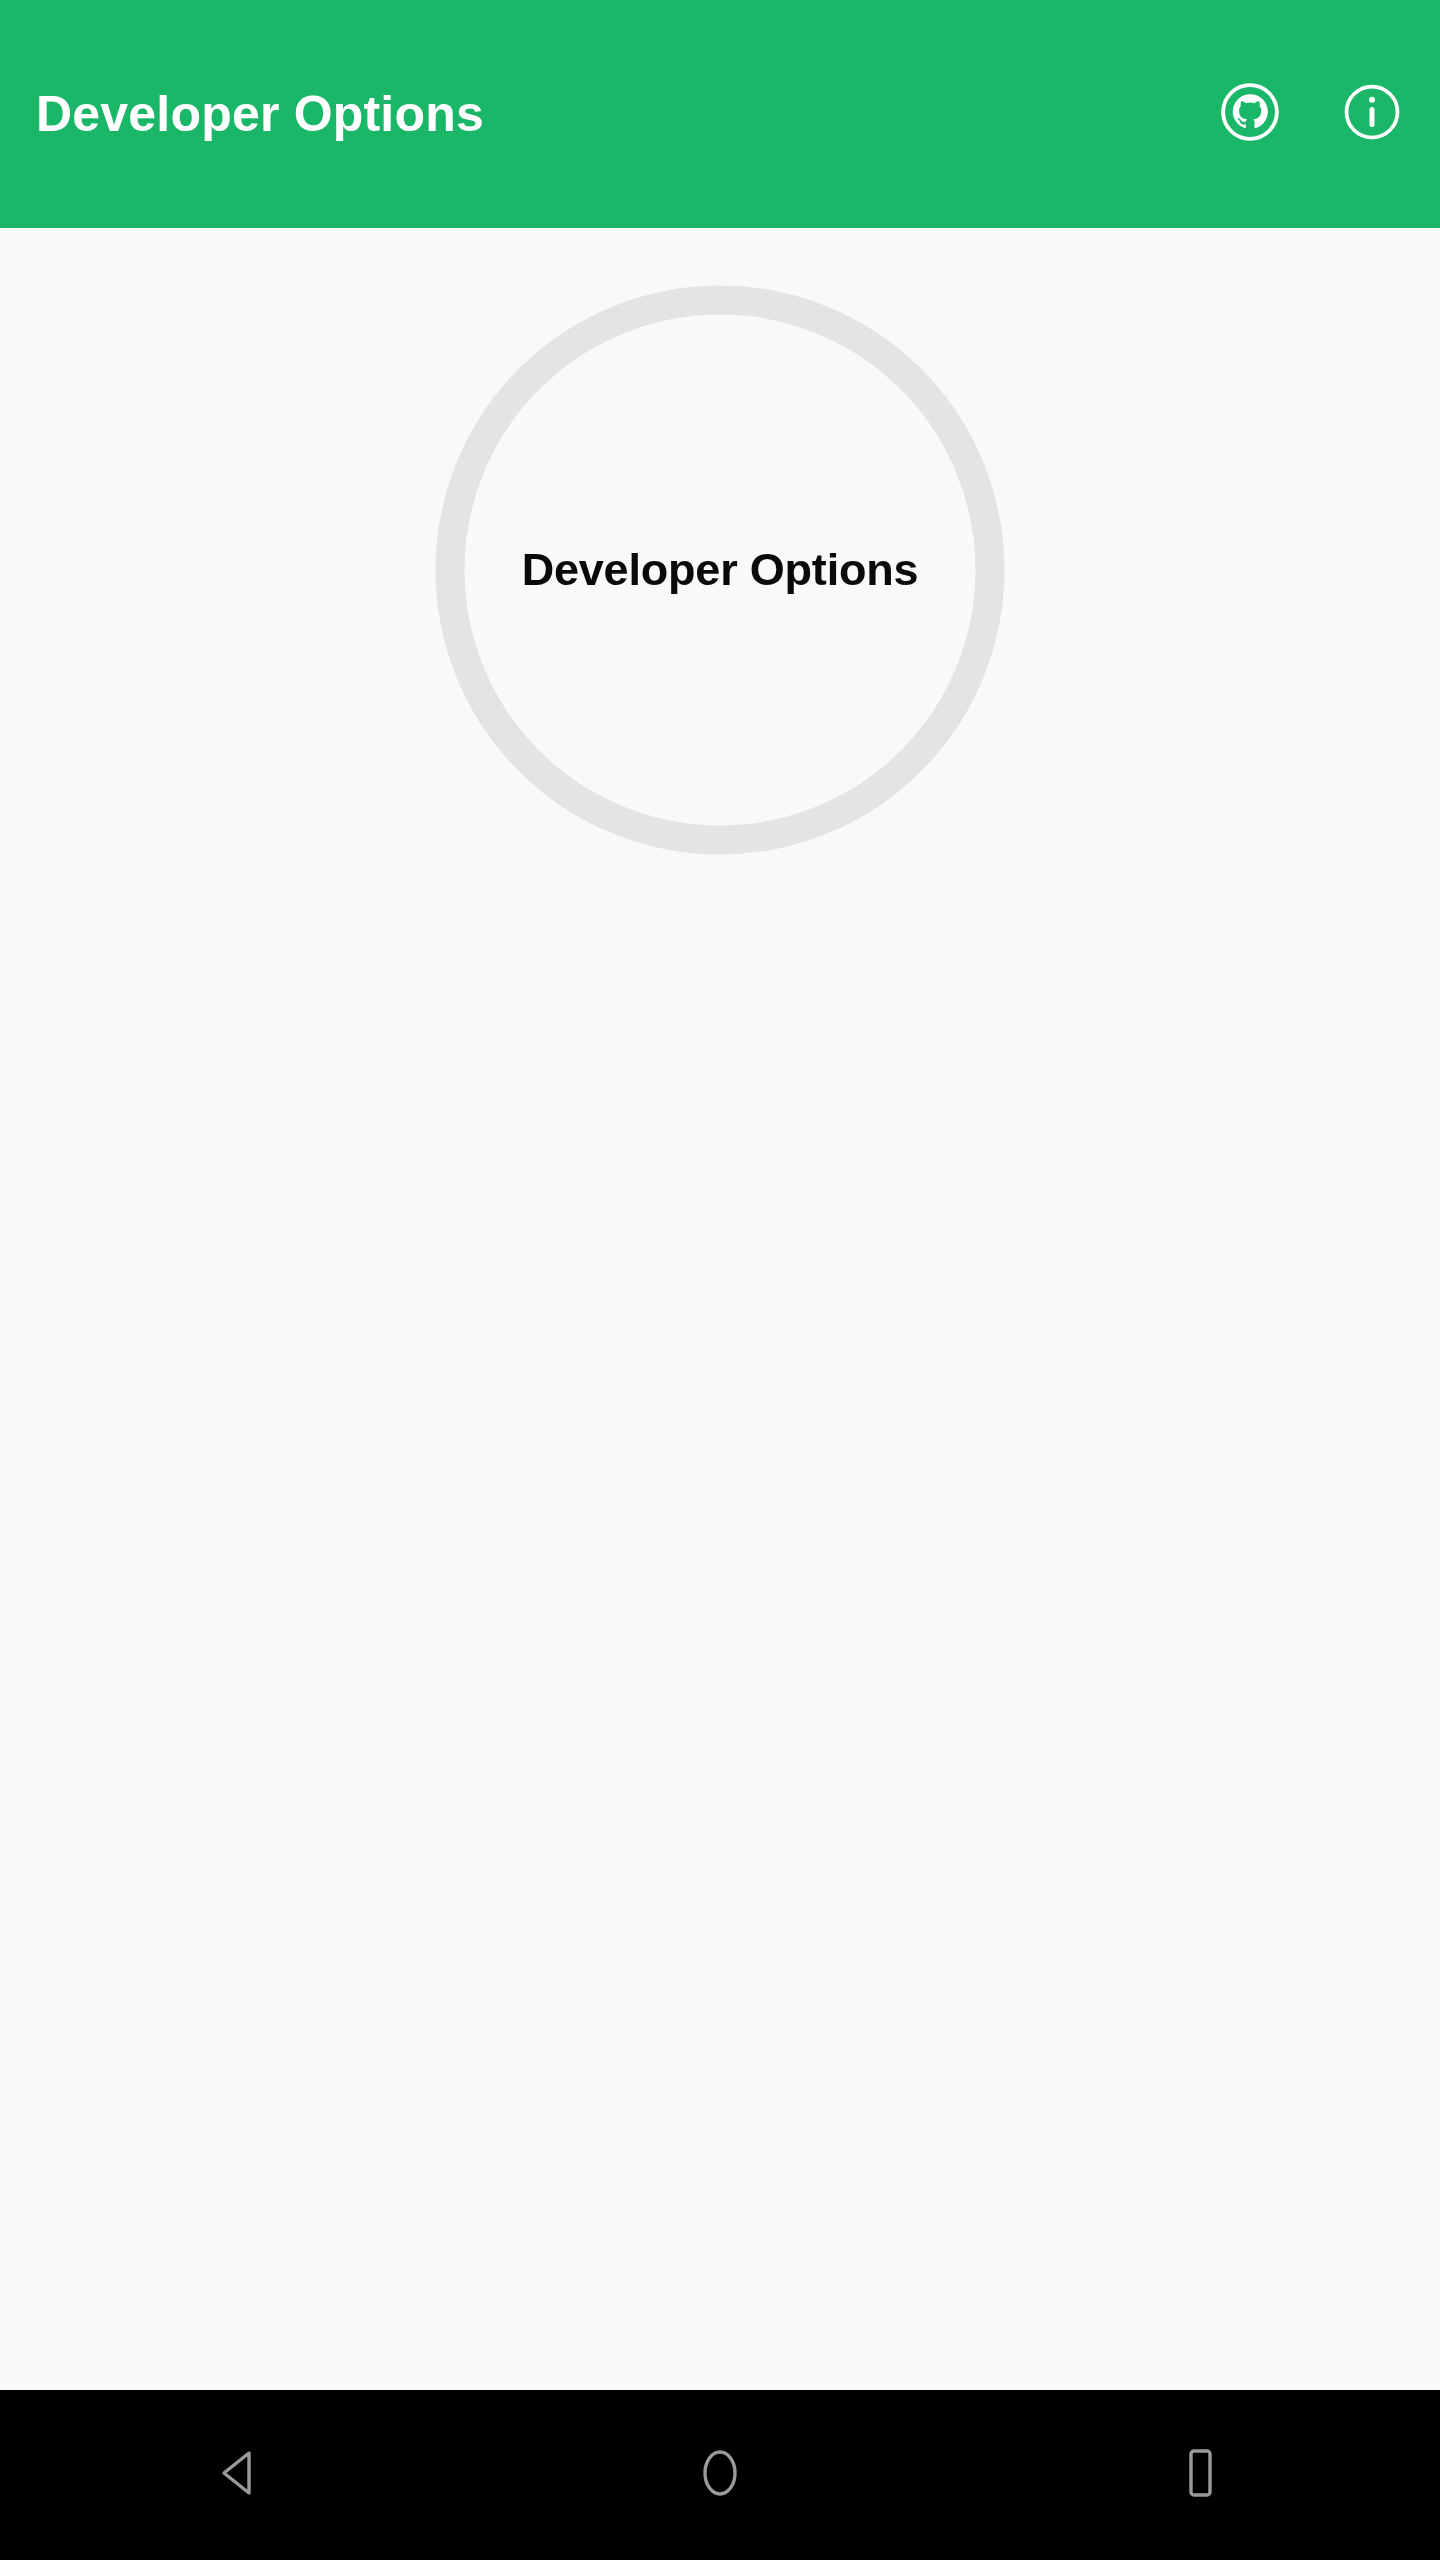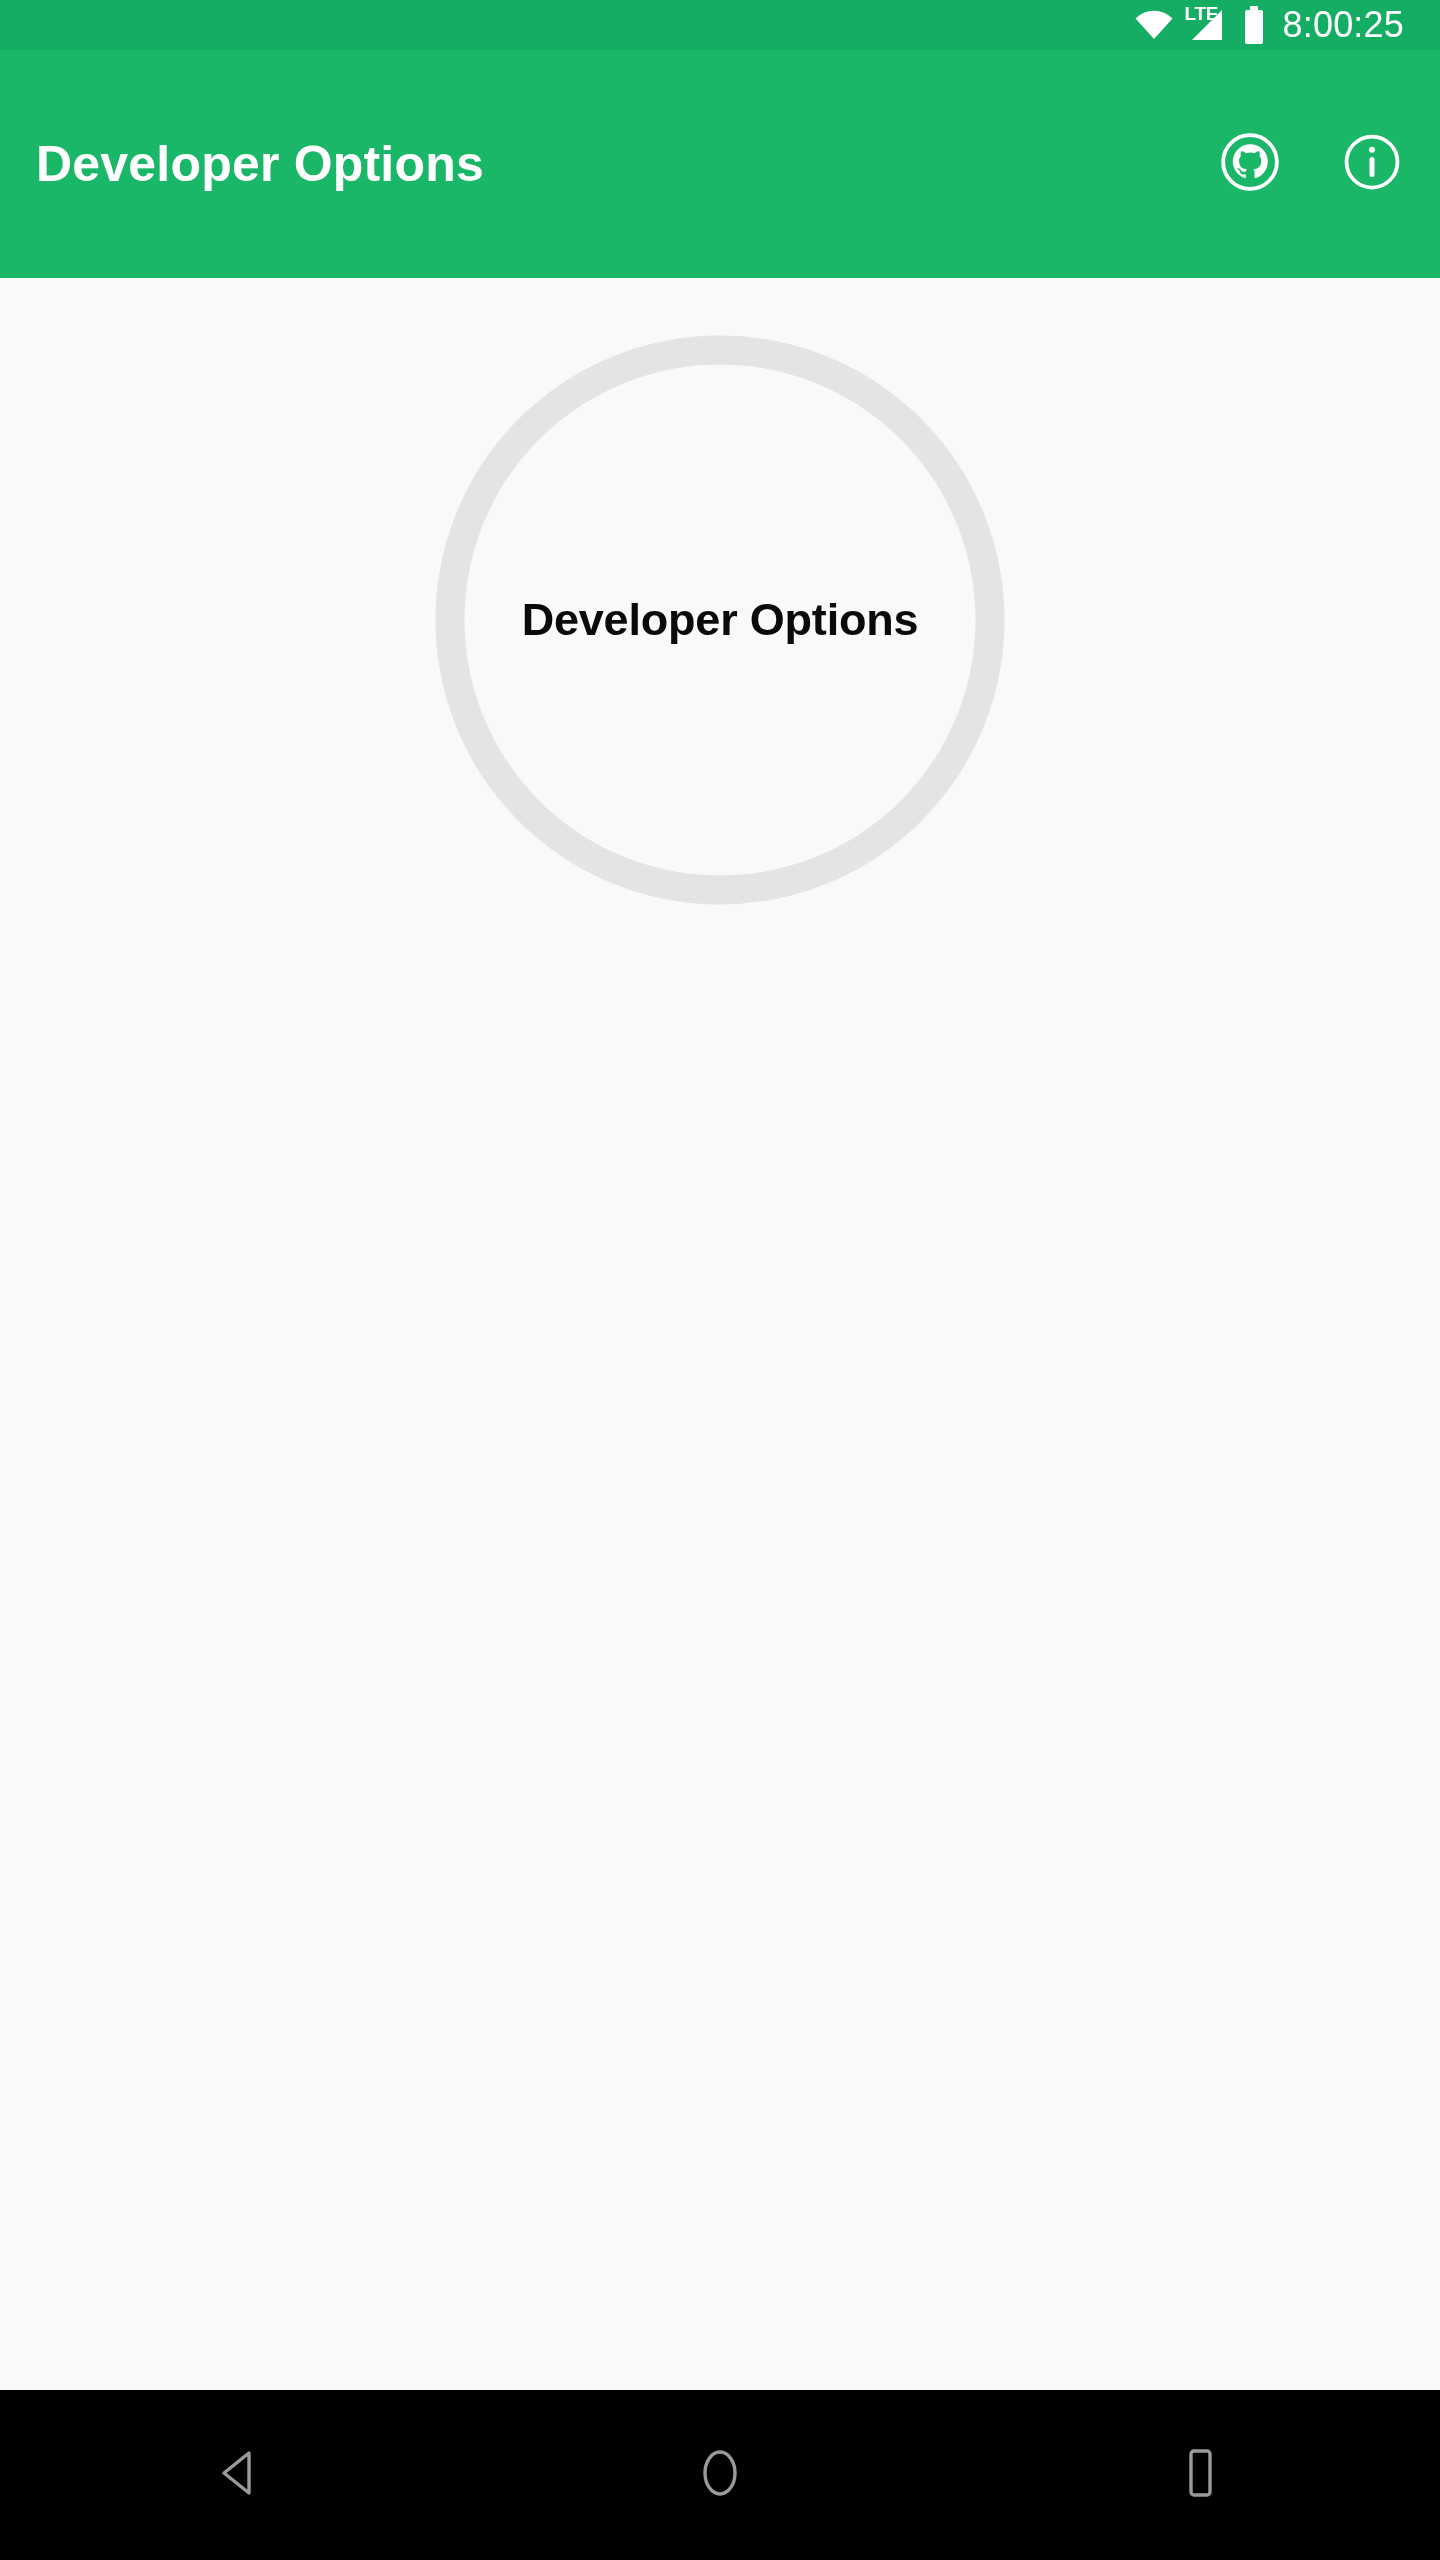--- a/index.html
+++ b/index.html
@@ -112,46 +112,20 @@
     width:160px; height:120px;
     display:flex; align-items:center; justify-content:center;
     cursor:pointer;
   }
 </style>
 </head>
 <body>
 
 <div id="screen">
 
-  <div class="status-bar">
-    <div class="status-icons">
-
-      <span class="si wifi-ic">
-        <svg width="40" height="30" viewBox="0 0 40 30">
-          <path d="M20 29 L1.5 8.5 A26 26 0 0 1 38.5 8.5 Z" fill="#ffffff"></path>
-        </svg>
-      </span>
-
-      <span class="lte-wrap">
-        <span class="lte-text">LTE</span>
-        <svg width="38" height="32" viewBox="0 0 38 32">
-          <path d="M34 1 L34 31 L4 31 Z" fill="#ffffff"></path>
-        </svg>
-      </span>
-
-      <span class="si batt-ic">
-        <svg width="24" height="38" viewBox="0 0 24 38">
-          <rect x="8" y="0" width="8" height="5" rx="1" fill="#ffffff"></rect>
-          <rect x="3" y="4" width="18" height="34" rx="2" fill="#ffffff"></rect>
-        </svg>
-      </span>
-
-      <span class="clock">8:00:25</span>
-    </div>
-  </div>
 
   <div class="app-bar">
     <div class="app-title">Developer Options</div>
 
     <div class="actions">
 
       <div class="action-btn">
         <span>
           <svg width="62" height="62" viewBox="0 0 24 24">
             <circle cx="12" cy="12" r="10.4" fill="none" stroke="#ffffff" stroke-width="1.5"></circle>

